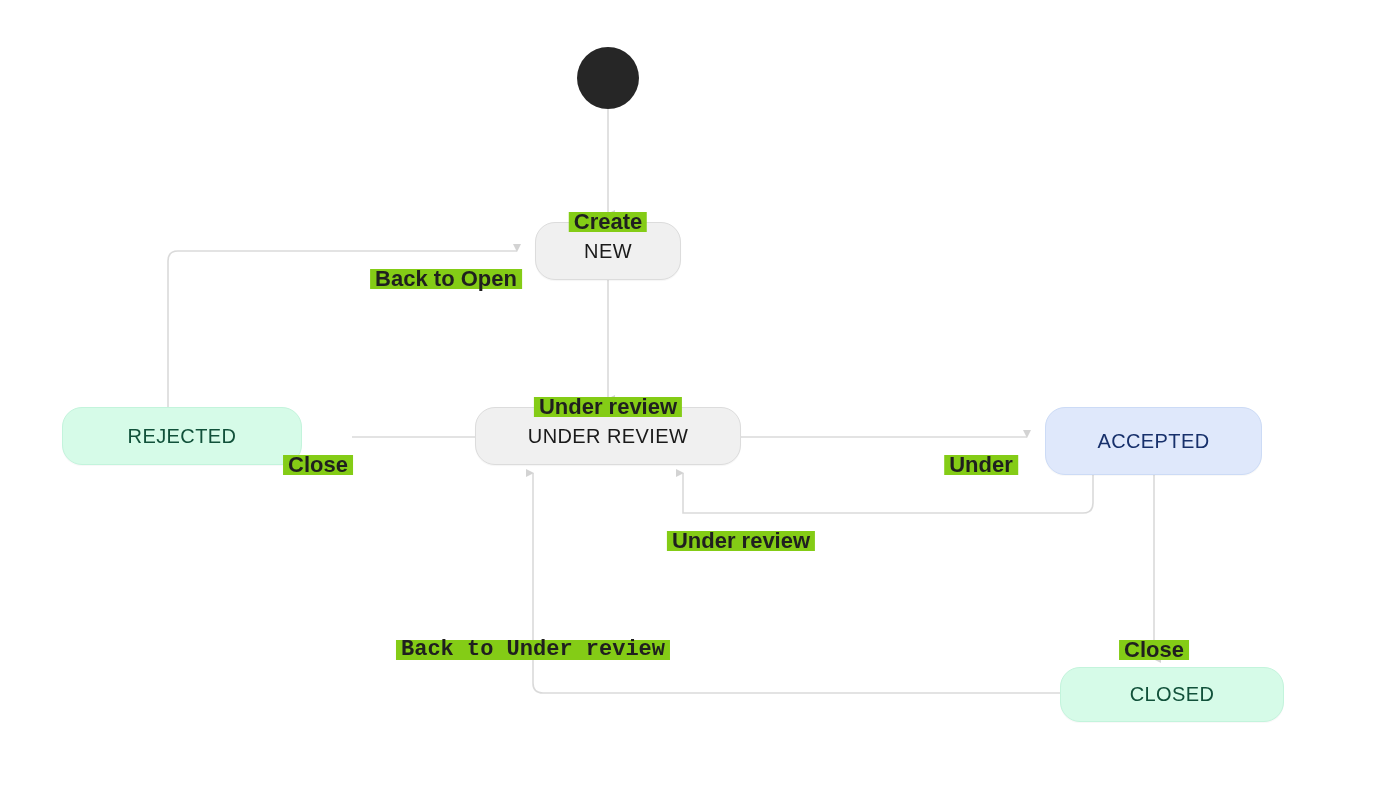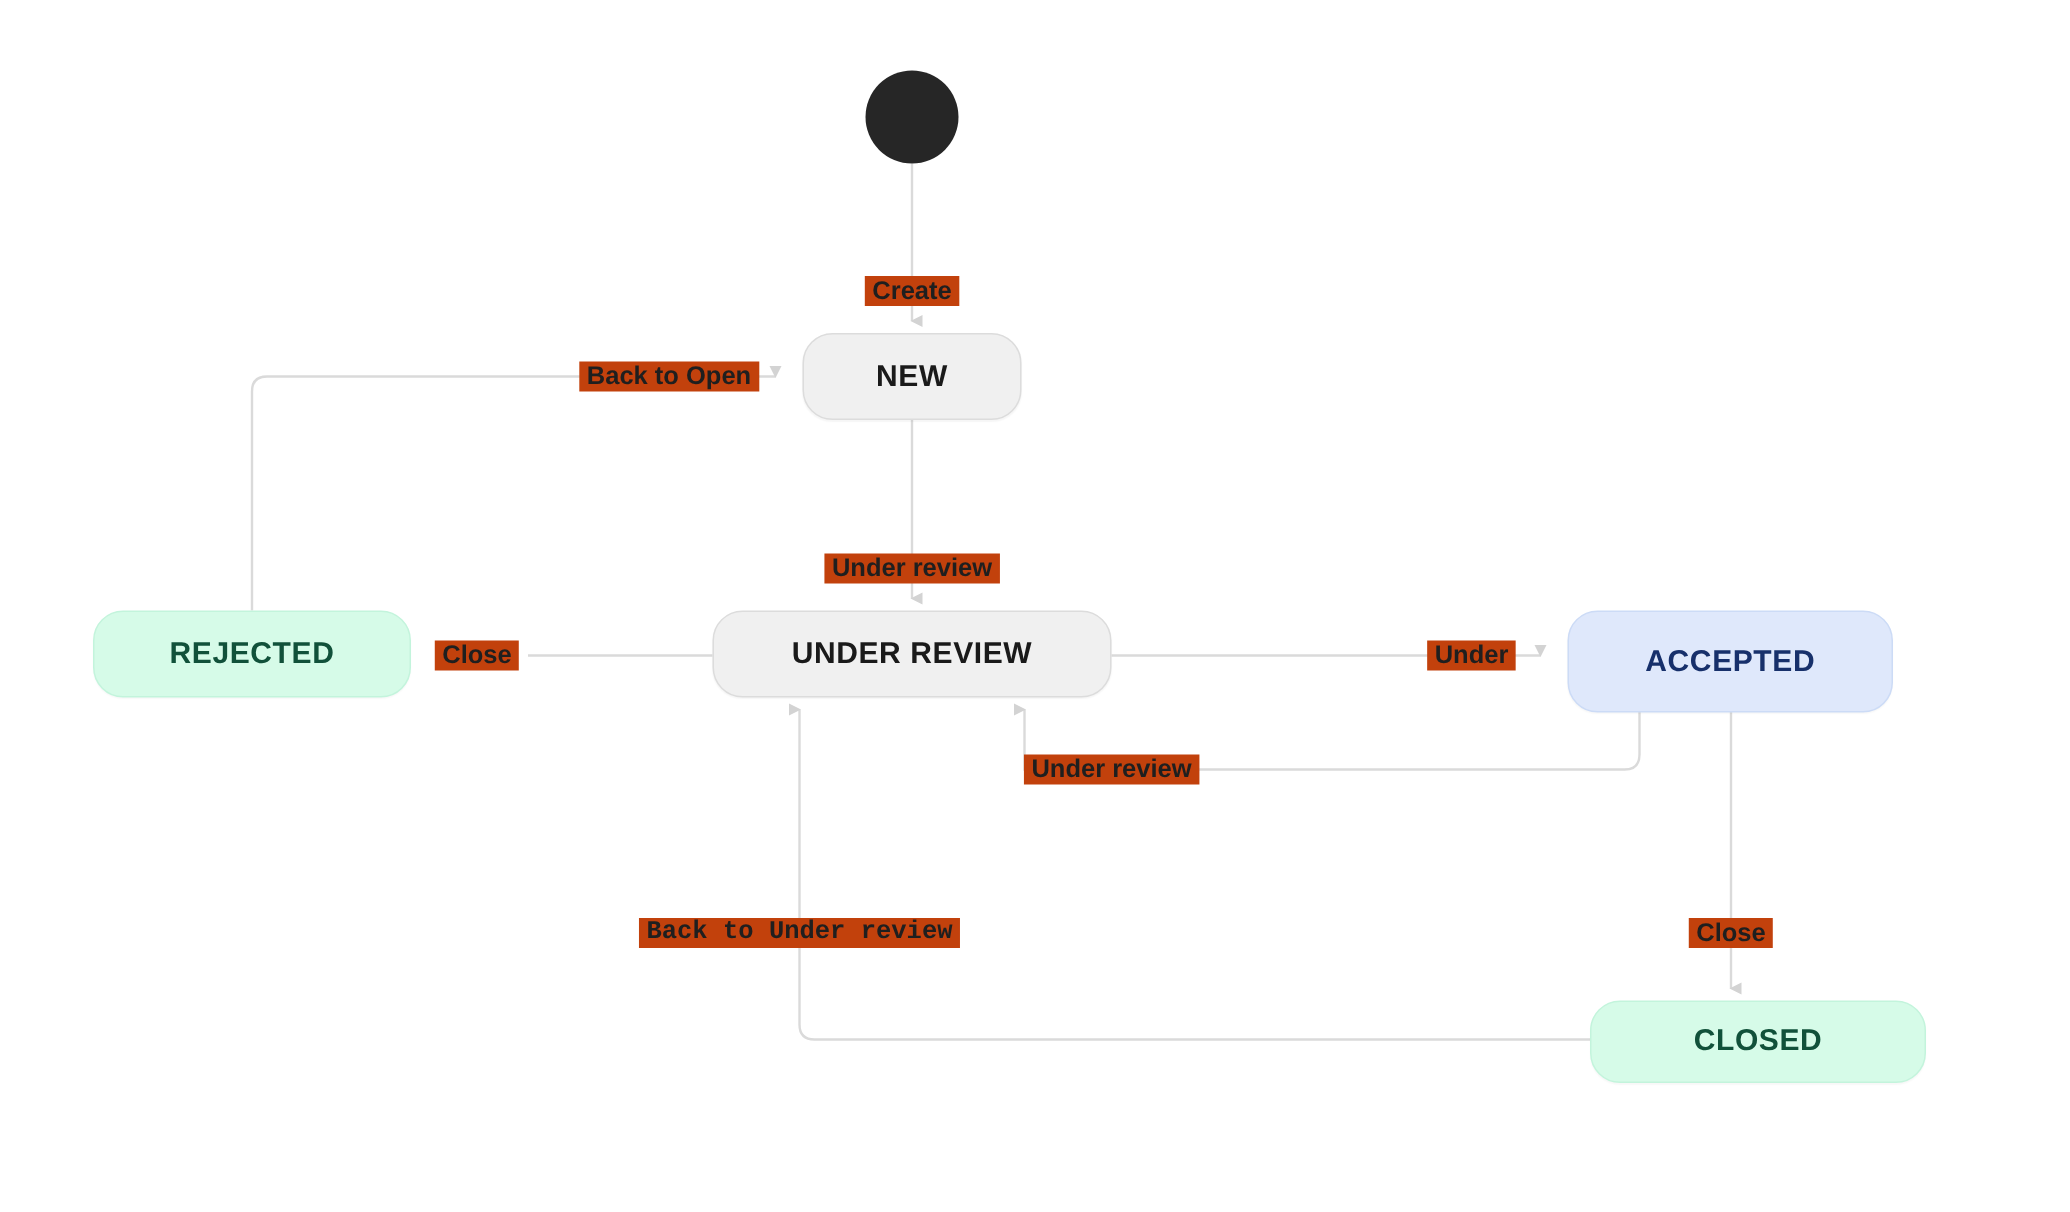--- a/index.html
+++ b/index.html
@@ -26,21 +26,21 @@
     height: 808px;
   }
   .node {
     position: absolute;
     box-sizing: border-box;
     display: flex;
     align-items: center;
     justify-content: center;
     border-radius: 20px;
     font-size: 20px;
-    font-weight: bold;
+    font-weight: normal;
     letter-spacing: 0.4px;
     white-space: nowrap;
     user-select: none;
   }
   .node-default {
     background: #f0f0f0;
     border: 1px solid #dcdcdc;
     color: #1a1a1a;
     box-shadow: 0 1px 1px rgba(0,0,0,0.04);
   }
@@ -56,28 +56,29 @@
     color: #17306b;
     box-shadow: 0 1px 1px rgba(0,0,0,0.03);
   }
   .start-node {
     position: absolute;
     border-radius: 50%;
     background: #262626;
   }
   .edge-label {
     position: absolute;
-    font-size: 17px;
+    font-size: 22px;
     font-weight: bold;
     color: #1f1f1f;
     white-space: nowrap;
     user-select: none;
-    background: #c2410c;
+    background: #84cc16;
     padding: 0 5px;
     line-height: 20px;
+    margin-top: 28px;
   }
   .edge-label.center {
     transform: translate(-50%, -50%);
   }
 </style>
 </head>
 <body>
 
 <div id="diagram-canvas">
 
@@ -110,21 +111,21 @@
 
     <path d="M1060,693 L543,693 Q533,693 533,683 L533,473" fill="none" stroke="#dadada" stroke-width="1.6" marker-end="url(#arrow-up)"></path>
   </svg>
 
   <div class="start-node" style="left:577px; top:47px; width:62px; height:62px;"></div>
 
   <div class="node node-default" style="left:535px; top:222px; width:146px; height:58px;">
     <span>NEW</span>
   </div>
 
-  <div class="node node-green" style="left:62px; top:407px; width:212px; height:58px;align-items:center;">
+  <div class="node node-green" style="left:62px; top:407px; width:240px; height:58px;align-items:center;">
     <span>REJECTED</span>
   </div>
 
   <div class="node node-default" style="left:475px; top:407px; width:266px; height:58px;">
     <span>UNDER REVIEW</span>
   </div>
 
   <div class="node node-blue" style="left:1045px; top:407px; width:217px; height:68px;">
     <span>ACCEPTED</span>
   </div>

